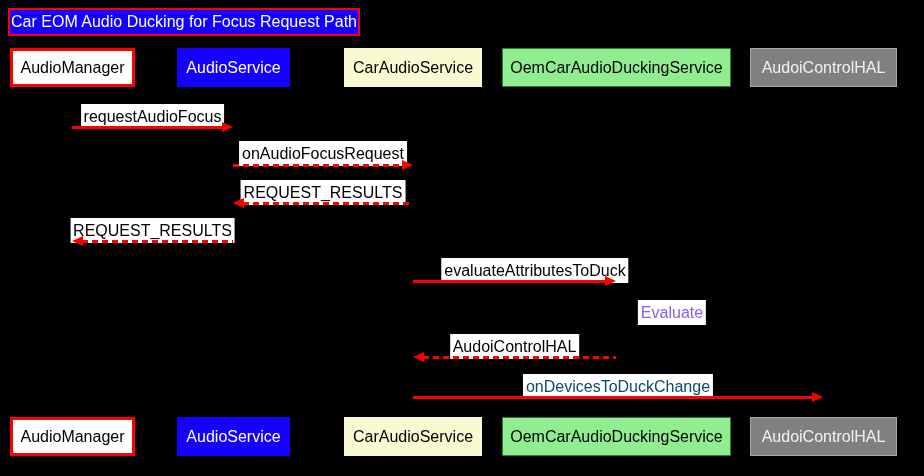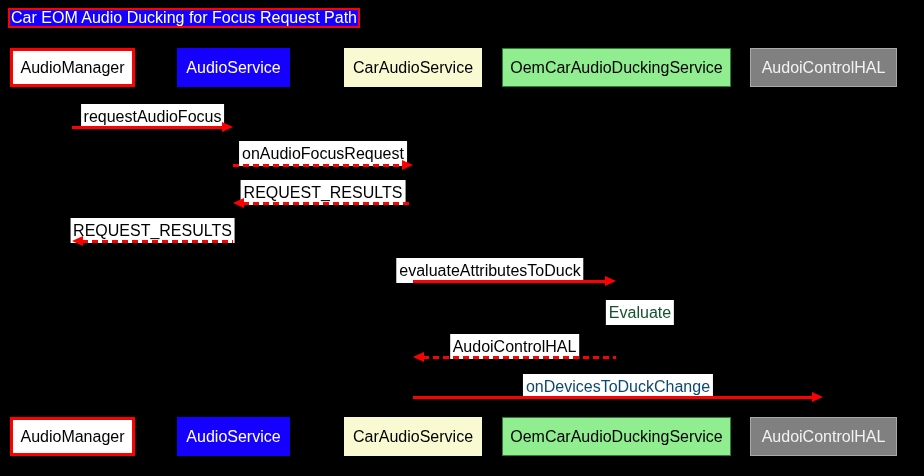--- a/index.html
+++ b/index.html
@@ -11,21 +11,21 @@
     position: relative;
     width: 924px;
     height: 476px;
     overflow: hidden;
   }
   .diagram-title {
     position: absolute;
     left: 8px;
     top: 8px;
     width: 352px;
-    height: 20px;
+    height: 28px;
     box-sizing: border-box;
     display: flex;
     align-items: center;
     justify-content: center;
     font-size: 16px;
     white-space: nowrap;
   }
   .participant {
     position: absolute;
     height: 39px;
@@ -74,24 +74,24 @@
       <div class="arrow-head" style="top: 122px; left: 222px; border-left: 11px solid rgb(255, 0, 0);"></div>
       <div class="msg-label" style="left: 323px; top: 141px; background: rgb(255, 255, 255); color: rgb(0, 0, 0);">onAudioFocusRequest</div>
       <div class="msg-line" style="top: 164px; background: repeating-linear-gradient(to right, rgb(255, 0, 0) 0px, rgb(255, 0, 0) 6px, transparent 6px, transparent 10px); left: 233px; width: 170px;"></div>
       <div class="arrow-head" style="top: 160px; left: 402px; border-left: 11px solid rgb(255, 0, 0);"></div>
       <div class="msg-label" style="left: 323px; top: 180px; background: rgb(255, 255, 255); color: rgb(0, 0, 0);">REQUEST_RESULTS</div>
       <div class="msg-line" style="top: 202px; background: repeating-linear-gradient(to right, rgb(255, 0, 0) 0px, rgb(255, 0, 0) 6px, transparent 6px, transparent 10px); left: 243px; width: 170px;"></div>
       <div class="arrow-head" style="top: 198px; left: 233px; border-right: 11px solid rgb(255, 0, 0);"></div>
       <div class="msg-label" style="left: 152.5px; top: 218px; background: rgb(255, 255, 255); color: rgb(0, 0, 0);">REQUEST_RESULTS</div>
       <div class="msg-line" style="top: 240px; background: repeating-linear-gradient(to right, rgb(255, 0, 0) 0px, rgb(255, 0, 0) 6px, transparent 6px, transparent 10px); left: 82px; width: 151px;"></div>
       <div class="arrow-head" style="top: 236px; left: 72px; border-right: 11px solid rgb(255, 0, 0);"></div>
-      <div class="msg-label" style="left: 490px; top: 258px; background: rgb(255, 255, 255); color: rgb(0, 0, 0);">evaluateAttributesToDuck</div>
+      <div class="msg-label" style="left: 535px; top: 258px; background: rgb(255, 255, 255); color: rgb(0, 0, 0);">evaluateAttributesToDuck</div>
       <div class="msg-line" style="top: 280px; background: rgb(255, 0, 0); left: 413px; width: 193px;"></div>
       <div class="arrow-head" style="top: 276px; left: 605px; border-left: 11px solid rgb(255, 0, 0);"></div>
-      <div class="msg-label" style="left: 640px; top: 300px; background: rgb(255, 255, 255); color: #14532d;">Evaluate</div>
+      <div class="msg-label" style="left: 672px; top: 300px; background: rgb(255, 255, 255); color: #8b5cf6;">Evaluate</div>
       <div class="msg-label" style="left: 514.5px; top: 334px; background: rgb(255, 255, 255); color: rgb(0, 0, 0);">AudoiControlHAL</div>
       <div class="msg-line" style="top: 356px; background: repeating-linear-gradient(to right, rgb(255, 0, 0) 0px, rgb(255, 0, 0) 6px, transparent 6px, transparent 10px); left: 423px; width: 193px;"></div>
       <div class="arrow-head" style="top: 352px; left: 413px; border-right: 11px solid rgb(255, 0, 0);"></div>
       <div class="msg-label" style="left: 618px; top: 374px; background: rgb(255, 255, 255); color: #0c4a6e;">onDevicesToDuckChange</div>
       <div class="msg-line" style="top: 396px; background: rgb(255, 0, 0); left: 413px; width: 400px;"></div>
       <div class="arrow-head" style="top: 392px; left: 812px; border-left: 11px solid rgb(255, 0, 0);"></div>
     </div>
   <div id="participants-bottom">
       <div class="participant" style="left: 10px; top: 417px; width: 125px; height: 39px; background: rgb(255, 255, 255); color: rgb(0, 0, 0); border: 3px solid rgb(255, 0, 0);">AudioManager</div>
       <div class="participant" style="left: 177px; top: 417px; width: 113px; height: 39px; background: rgb(21, 0, 255); color: rgb(255, 255, 255); border: 1px solid rgb(21, 0, 255);">AudioService</div>

